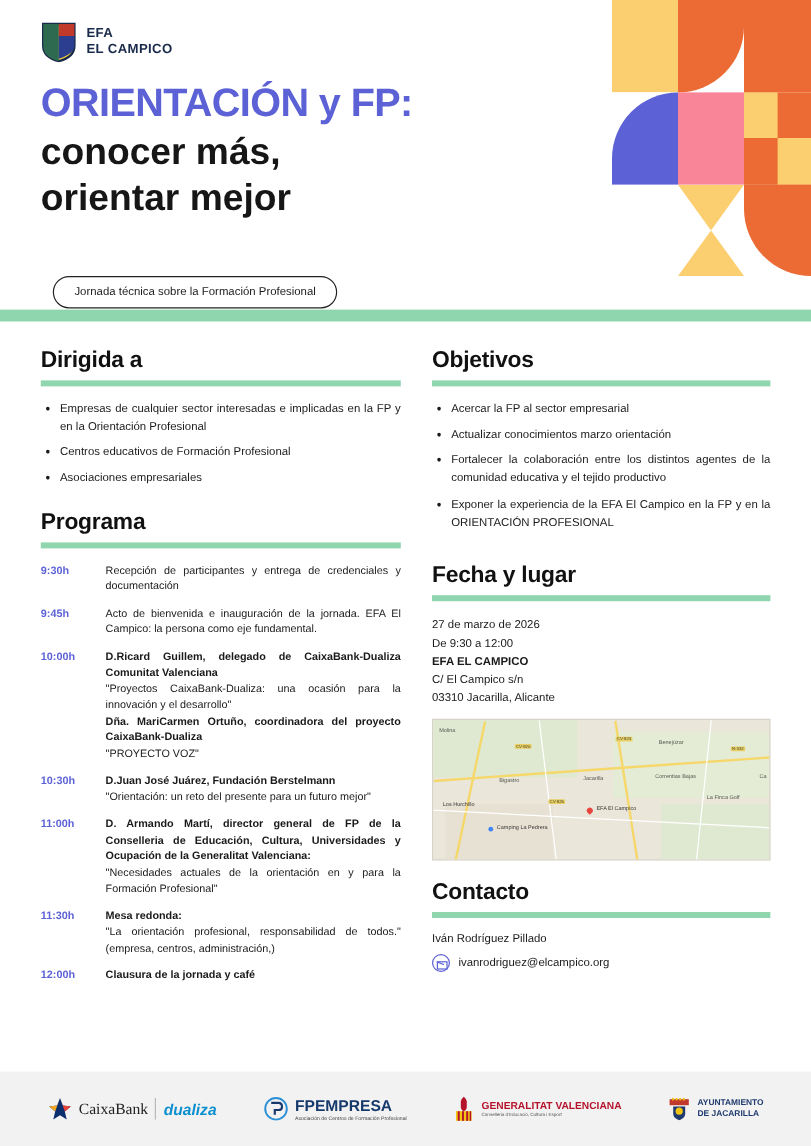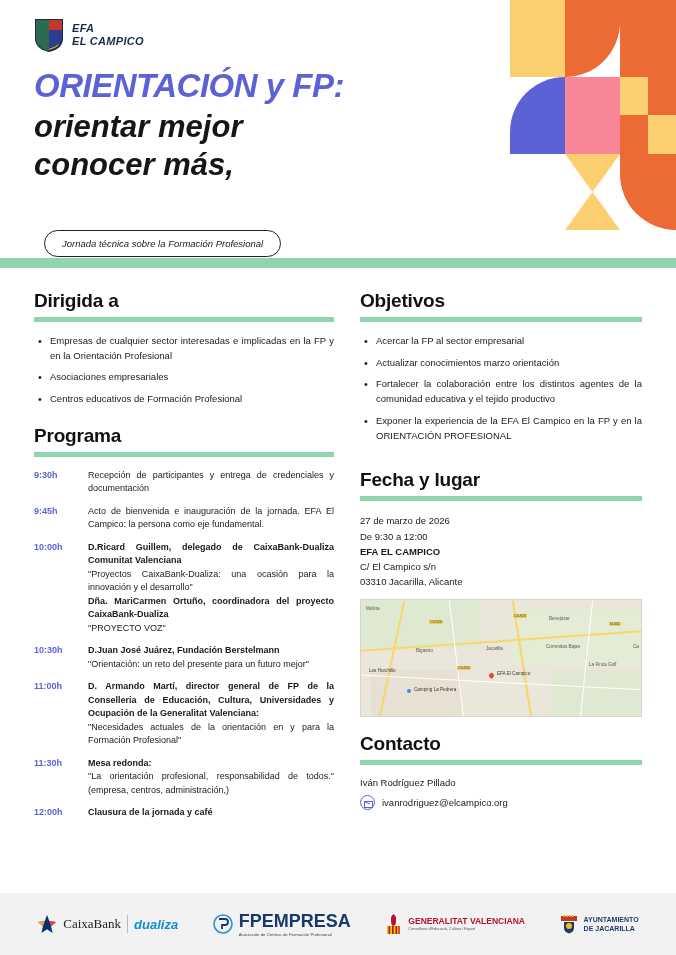--- a/index.html
+++ b/index.html
@@ -13,21 +13,20 @@
     position: relative;
     overflow: hidden;
   }
 
   
   .header {
     position: relative;
     height: 268px;
     background: #ffffff;
     overflow: hidden;
-    font-style: italic;
   }
   .deco {
     position: absolute;
     top: 0;
     right: 0;
     width: 166px;
     height: 230px;
   }
   .deco div { position: absolute; }
 
@@ -271,21 +270,21 @@
     font-size: 13px;
     color: #232323;
   }
   .dualiza {
     font-size: 13px;
     font-weight: bold;
     color: #0e8fd0;
     font-style: italic;
   }
   .fpemp {
-    font-size: 18px;
+    font-size: 13px;
     font-weight: bold;
     color: #173a6d;
   }
   .fpemp-sub {
     font-size: 4.3px;
     color: #444;
     line-height: 1.3;
   }
   .gv-txt {
     font-size: 8.5px;
@@ -337,38 +336,38 @@
       </svg>
     </div>
     <div class="logo-text">
       <div>EFA</div>
       <div>EL CAMPICO</div>
     </div>
   </div>
 
   <div class="title-block">
     <div class="title-1">ORIENTACIÓN y FP:</div>
+    <div class="title-2">conocer más,</div>
     <div class="title-2">orientar mejor</div>
-    <div class="title-2">conocer más,</div>
   </div>
 
   <div class="pill">Jornada técnica sobre la Formación Profesional</div>
   <div class="green-band"></div>
 </div>
 
 <div class="content">
 
   <div class="col-left">
 
     <h2 class="sec">Dirigida a</h2>
     <div class="rule"></div>
     <ul class="bullets">
       <li>Empresas de cualquier sector interesadas e implicadas en la FP y en la Orientación Profesional</li>
+      <li>Centros educativos de Formación Profesional</li>
       <li>Asociaciones empresariales</li>
-      <li>Centros educativos de Formación Profesional</li>
     </ul>
 
     <h2 class="sec" style="margin-top:18px">Programa</h2>
     <div class="rule"></div>
 
     <div class="prog-table">
 
       <div class="prog-row">
         <div class="prog-time">9:30h</div>
         <div class="prog-body">

